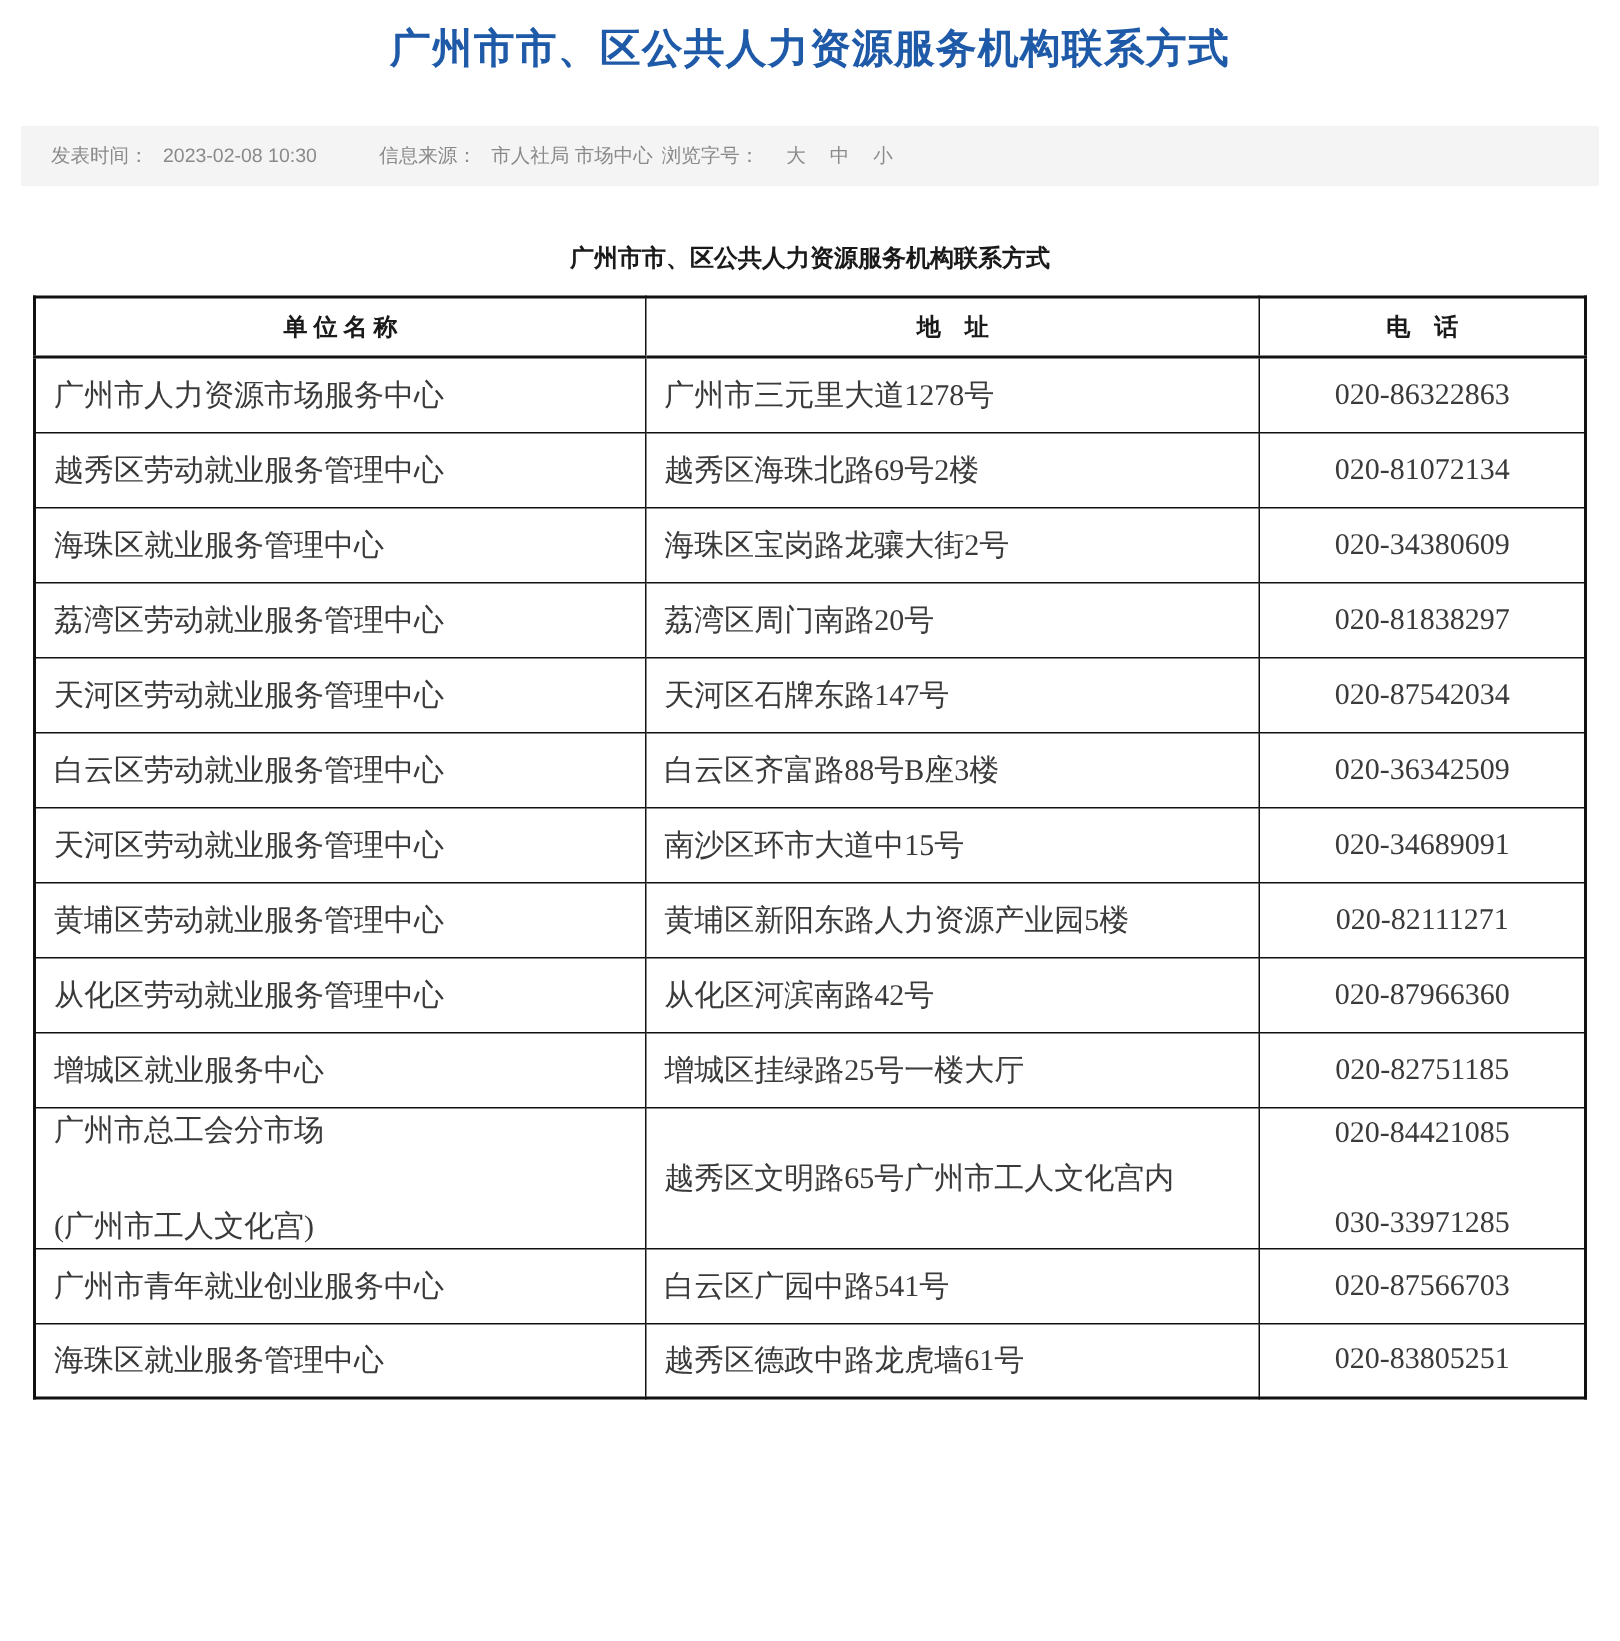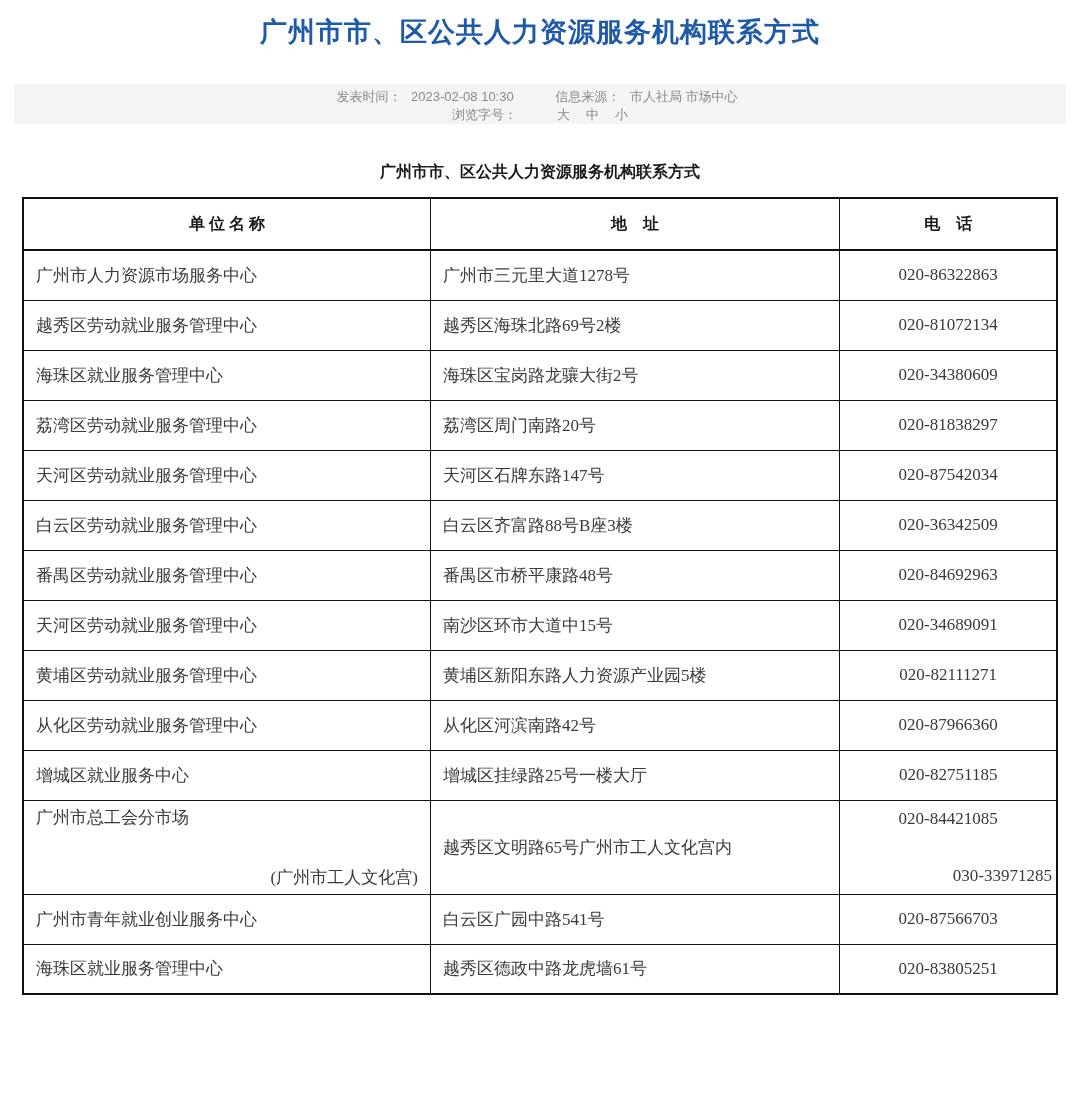--- a/index.html
+++ b/index.html
@@ -17,30 +17,29 @@
     font-weight: 700;
     letter-spacing: 1px;
     font-family: "Liberation Sans", sans-serif;
   }
   .meta-bar {
     margin: 34px 14px 0 14px;
     height: 40px;
     background: #f4f4f4;
     display: flex;
     align-items: center;
-    justify-content: flex-end;
+    justify-content: flex-start;
     padding: 0 20px;
     font-size: 13px;
     color: #8a8a8a;
-    flex-direction: column;
   }
   .meta-left span { margin-right: 6px; }
   .meta-left .group-gap { margin-right: 38px; }
   .meta-right { display: flex; align-items: center; }
-  .meta-right .fs-label { margin-right: 24px; }
+  .meta-right .fs-label { margin-right: 2px; }
   .meta-right a {
     color: #8a8a8a;
     text-decoration: none;
     margin-left: 16px;
     cursor: pointer;
   }
   .table-caption {
     margin-top: 38px;
     text-align: center;
     font-size: 16px;
@@ -53,40 +52,40 @@
     width: 100%;
     border-collapse: collapse;
     table-layout: fixed;
     border: 2px solid #111;
     font-family: "Liberation Serif", serif;
   }
   col.c-name { width: 39.4%; }
   col.c-addr { width: 39.6%; }
   col.c-phone { width: 21.0%; }
   th {
-    height: 52px;
+    height: 40px;
     font-size: 16px;
     font-weight: 700;
     color: #1a1a1a;
     text-align: center;
     border: 1px solid #111;
     border-bottom: 2px solid #111;
   }
   td {
     height: 50px;
-    font-size: 17px;
+    font-size: 20px;
     color: #3a3a3a;
     border: 1px solid #111;
     padding: 0 12px;
     vertical-align: middle;
     text-align: left;
   }
   td.col-phone { text-align: center; padding: 0 4px; }
   tr.tall td { height: 94px; }
-  .cell-line + .cell-line { margin-top: 37px; text-align: right; }
+  .cell-line + .cell-line { margin-top: 37px; }
 </style>
 </head>
 <body>
 
 <h1 class="page-title" style="color: rgb(30, 90, 168);">广州市市、区公共人力资源服务机构联系方式</h1>
 
 <div class="meta-bar">
   <div class="meta-left">
     <span>发表时间：</span>
     <span class="group-gap">2023-02-08 10:30</span>
@@ -167,29 +166,20 @@
           <td class="col-name">
             <div class="cell-line">白云区劳动就业服务管理中心</div>
           </td>
           <td class="col-addr">白云区齐富路88号B座3楼</td>
           <td class="col-phone">
             <div class="cell-line">020-36342509</div>
           </td>
         </tr>
         <tr>
           <td class="col-name">
-            <div class="cell-line">番禺区劳动就业服务管理中心</div>
-          </td>
-          <td class="col-addr">番禺区市桥平康路48号</td>
-          <td class="col-phone">
-            <div class="cell-line">020-84692963</div>
-          </td>
-        </tr>
-        <tr>
-          <td class="col-name">
             <div class="cell-line">天河区劳动就业服务管理中心</div>
           </td>
           <td class="col-addr">南沙区环市大道中15号</td>
           <td class="col-phone">
             <div class="cell-line">020-34689091</div>
           </td>
         </tr>
         <tr>
           <td class="col-name">
             <div class="cell-line">黄埔区劳动就业服务管理中心</div>

